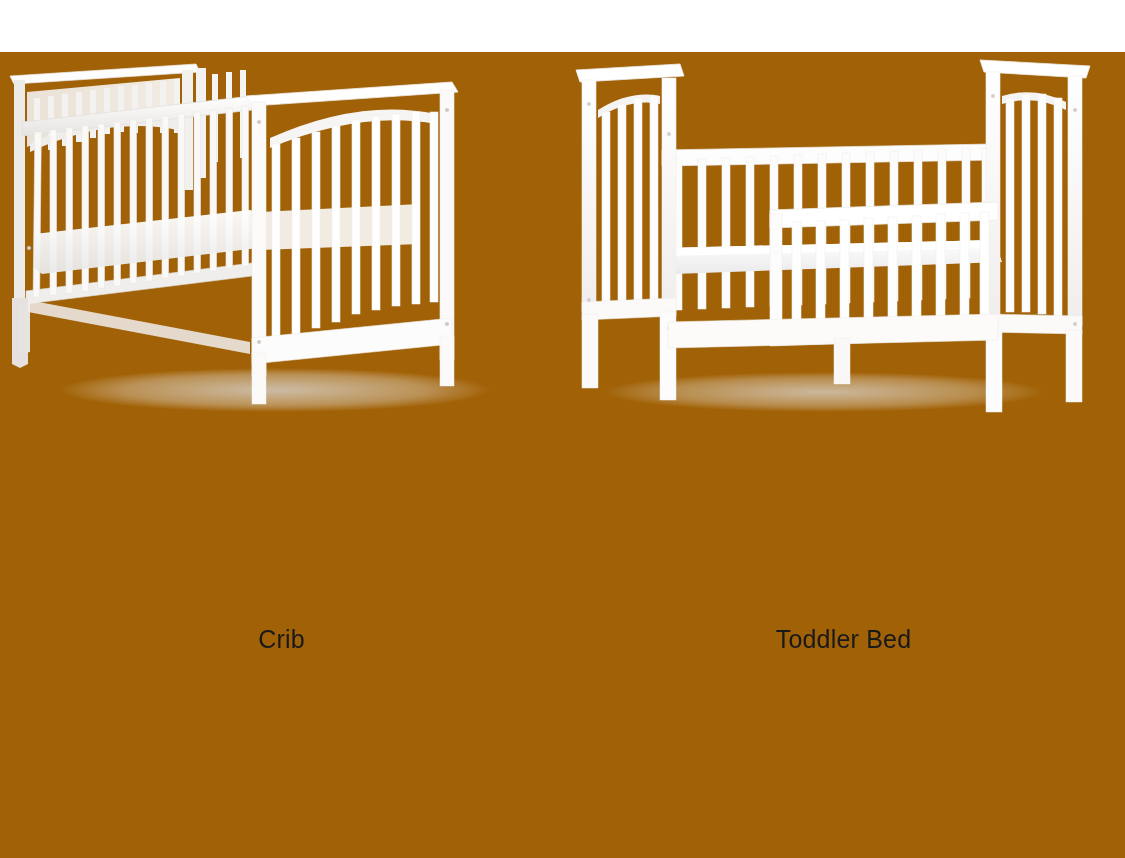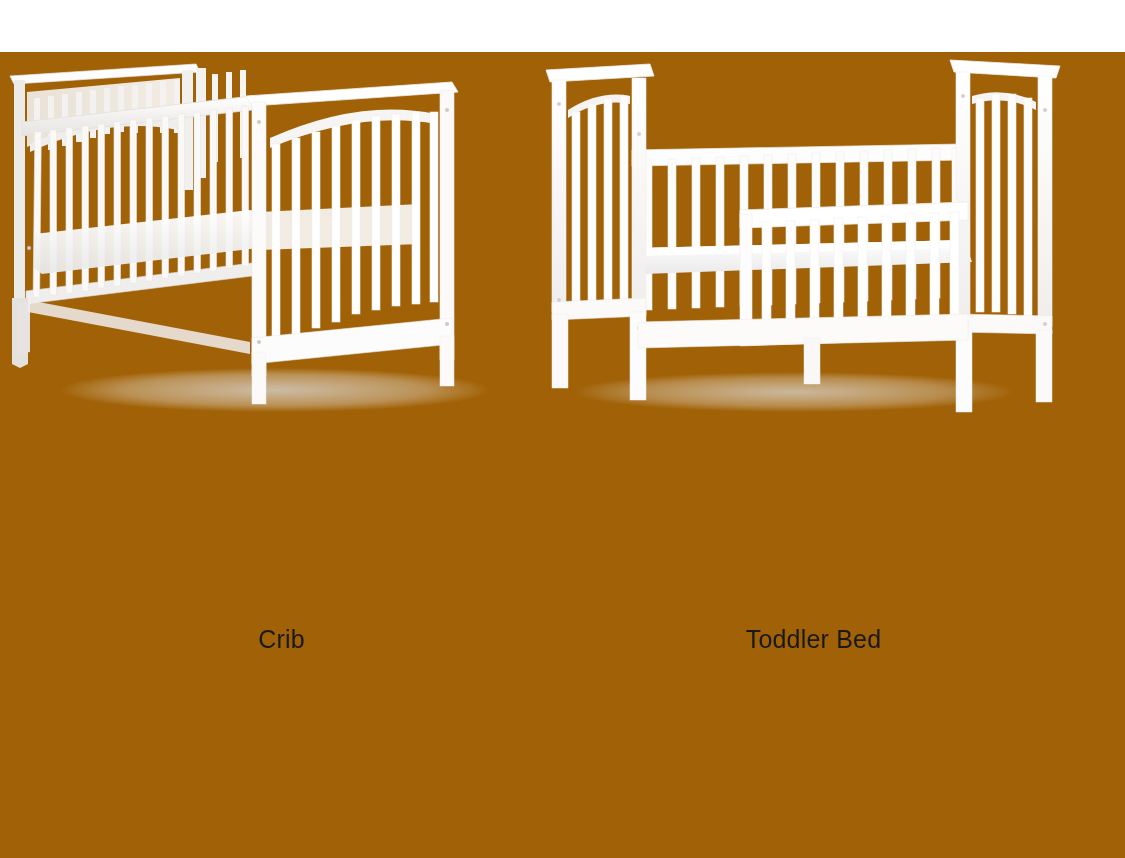--- a/index.html
+++ b/index.html
@@ -31,21 +31,21 @@
     background: #a16207;
     padding-left: 16px;
   }
 
   .product-cell {
     position: absolute;
     top: 0;
     height: 806px;
   }
   #cell-crib   { left: 0px;   width: 563px; }
-  #cell-bed    { left: 532px; width: 563px; }
+  #cell-bed    { left: 562px; width: 563px; }
 
   .figure-area {
     position: absolute;
     left: 0;
     top: 0;
     width: 100%;
     height: 540px;
   }
 
   .caption {

